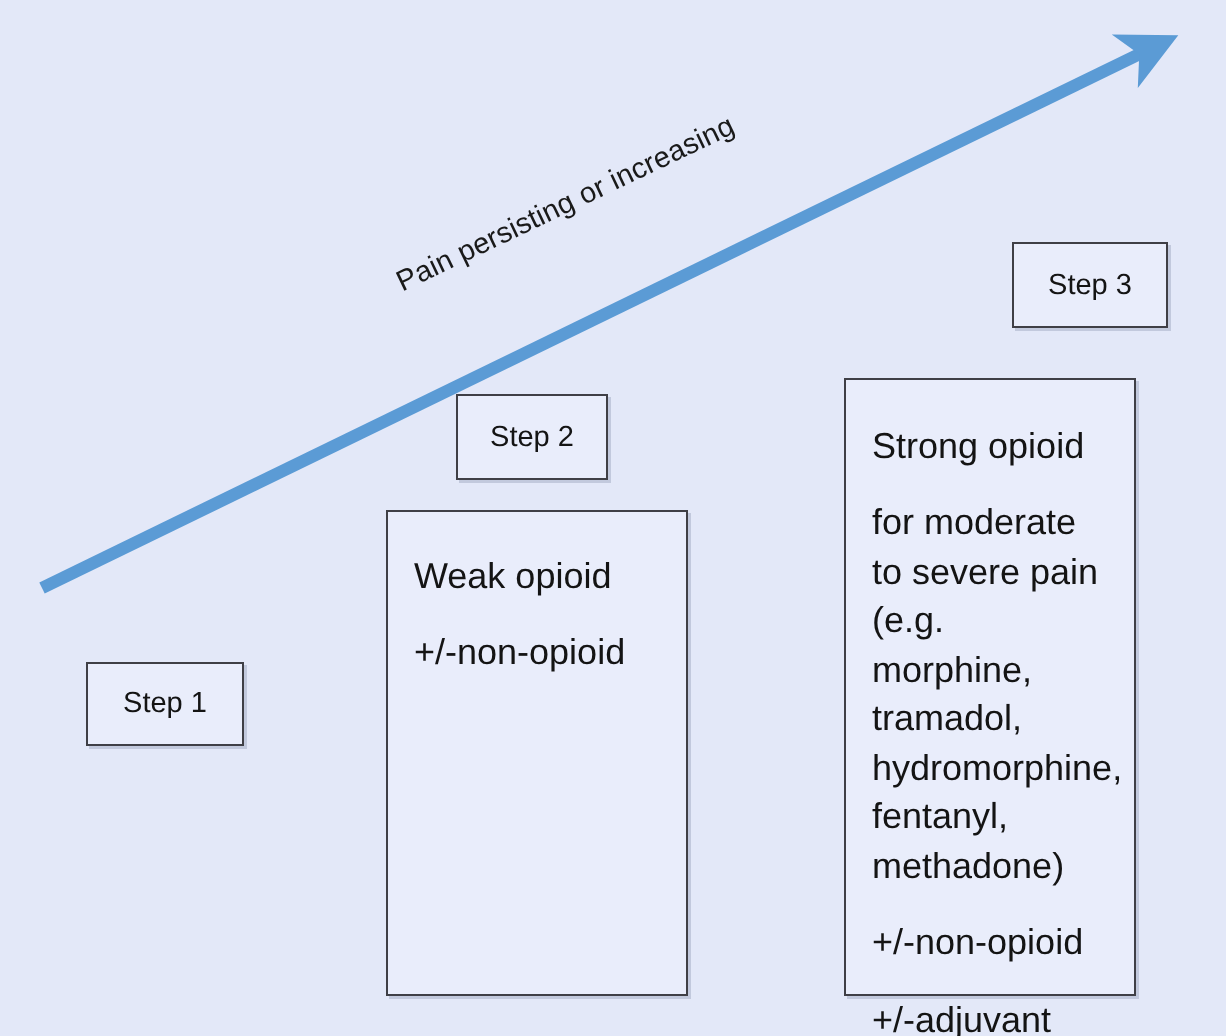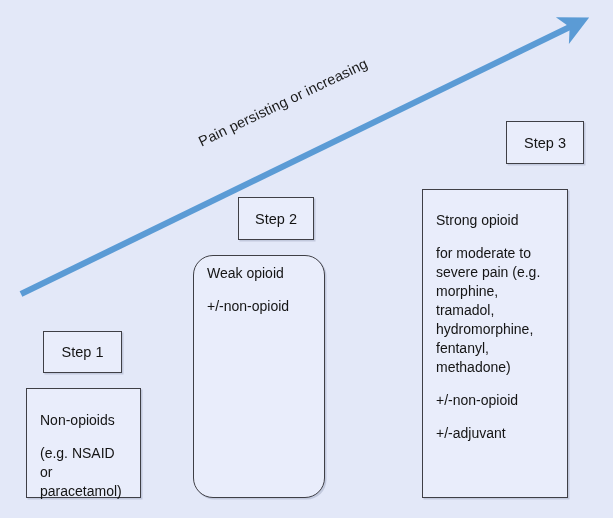--- a/index.html
+++ b/index.html
@@ -51,37 +51,37 @@
     color: #141414;
     box-sizing: border-box;
   }
   .step-content-box {
     position: absolute;
     background: #e9edfb;
     border: 1.3px solid #3f3f46;
     box-shadow: 1.5px 1.5px 0 rgba(120,130,160,0.30);
     box-sizing: border-box;
     padding: 16px 13px 10px 13px;
-    font-size: 14px;
+    font-size: 18px;
     line-height: 1.36;
     color: #141414;
   }
   .step-content-box p {
     margin: 0 0 14px 0;
   }
   .step-content-box p:last-child {
     margin-bottom: 0;
   }
 
   
   #step1-label   { left: 43px;  top: 331px; width: 79px;  height: 42px; text-align: right; }
   #step1-content { left: 26px;  top: 388px; width: 115px; height: 110px; padding-top: 22px; }
 
-  #step2-label   { left: 238px; top: 197px; width: 76px;  height: 43px; justify-content: center; }
-  #step2-content { left: 193px; top: 255px; width: 132px; height: 243px; padding-top: 8px; border-radius: 20px; }
+  #step2-label   { left: 228px; top: 197px; width: 76px;  height: 43px; justify-content: center; }
+  #step2-content { left: 193px; top: 255px; width: 151px; height: 243px; padding-top: 20px; }
 
   #step3-label   { left: 458px; top: 121px; width: 78px;  height: 43px; margin-left: 48px; }
   #step3-content { left: 422px; top: 189px; width: 146px; height: 309px; padding-top: 21px; }
 </style>
 </head>
 <body>
 
 <div id="canvas">
 
   <svg id="arrow-svg" viewBox="0 0 613 518" xmlns="http://www.w3.org/2000/svg">
@@ -91,24 +91,20 @@
       </marker>
     </defs>
     <line x1="21" y1="294" x2="578" y2="23" stroke="#5b9bd5" stroke-width="6.2" marker-end="url(#arrowhead)"></line>
   </svg>
 
   <div id="arrow-label">Pain persisting or increasing</div>
 
   <div class="step-label-box" id="step1-label">
     <span>Step 1</span>
   </div>
-  <div class="step-content-box" id="step1-content">
-    <p>Non-opioids</p>
-    <p>(e.g. NSAID or paracetamol)</p>
-  </div>
 
   <div class="step-label-box" id="step2-label">
     <span>Step 2</span>
   </div>
   <div class="step-content-box" id="step2-content">
     <p>Weak opioid</p>
     <p>+/-non-opioid</p>
   </div>
 
   <div class="step-label-box" id="step3-label">

